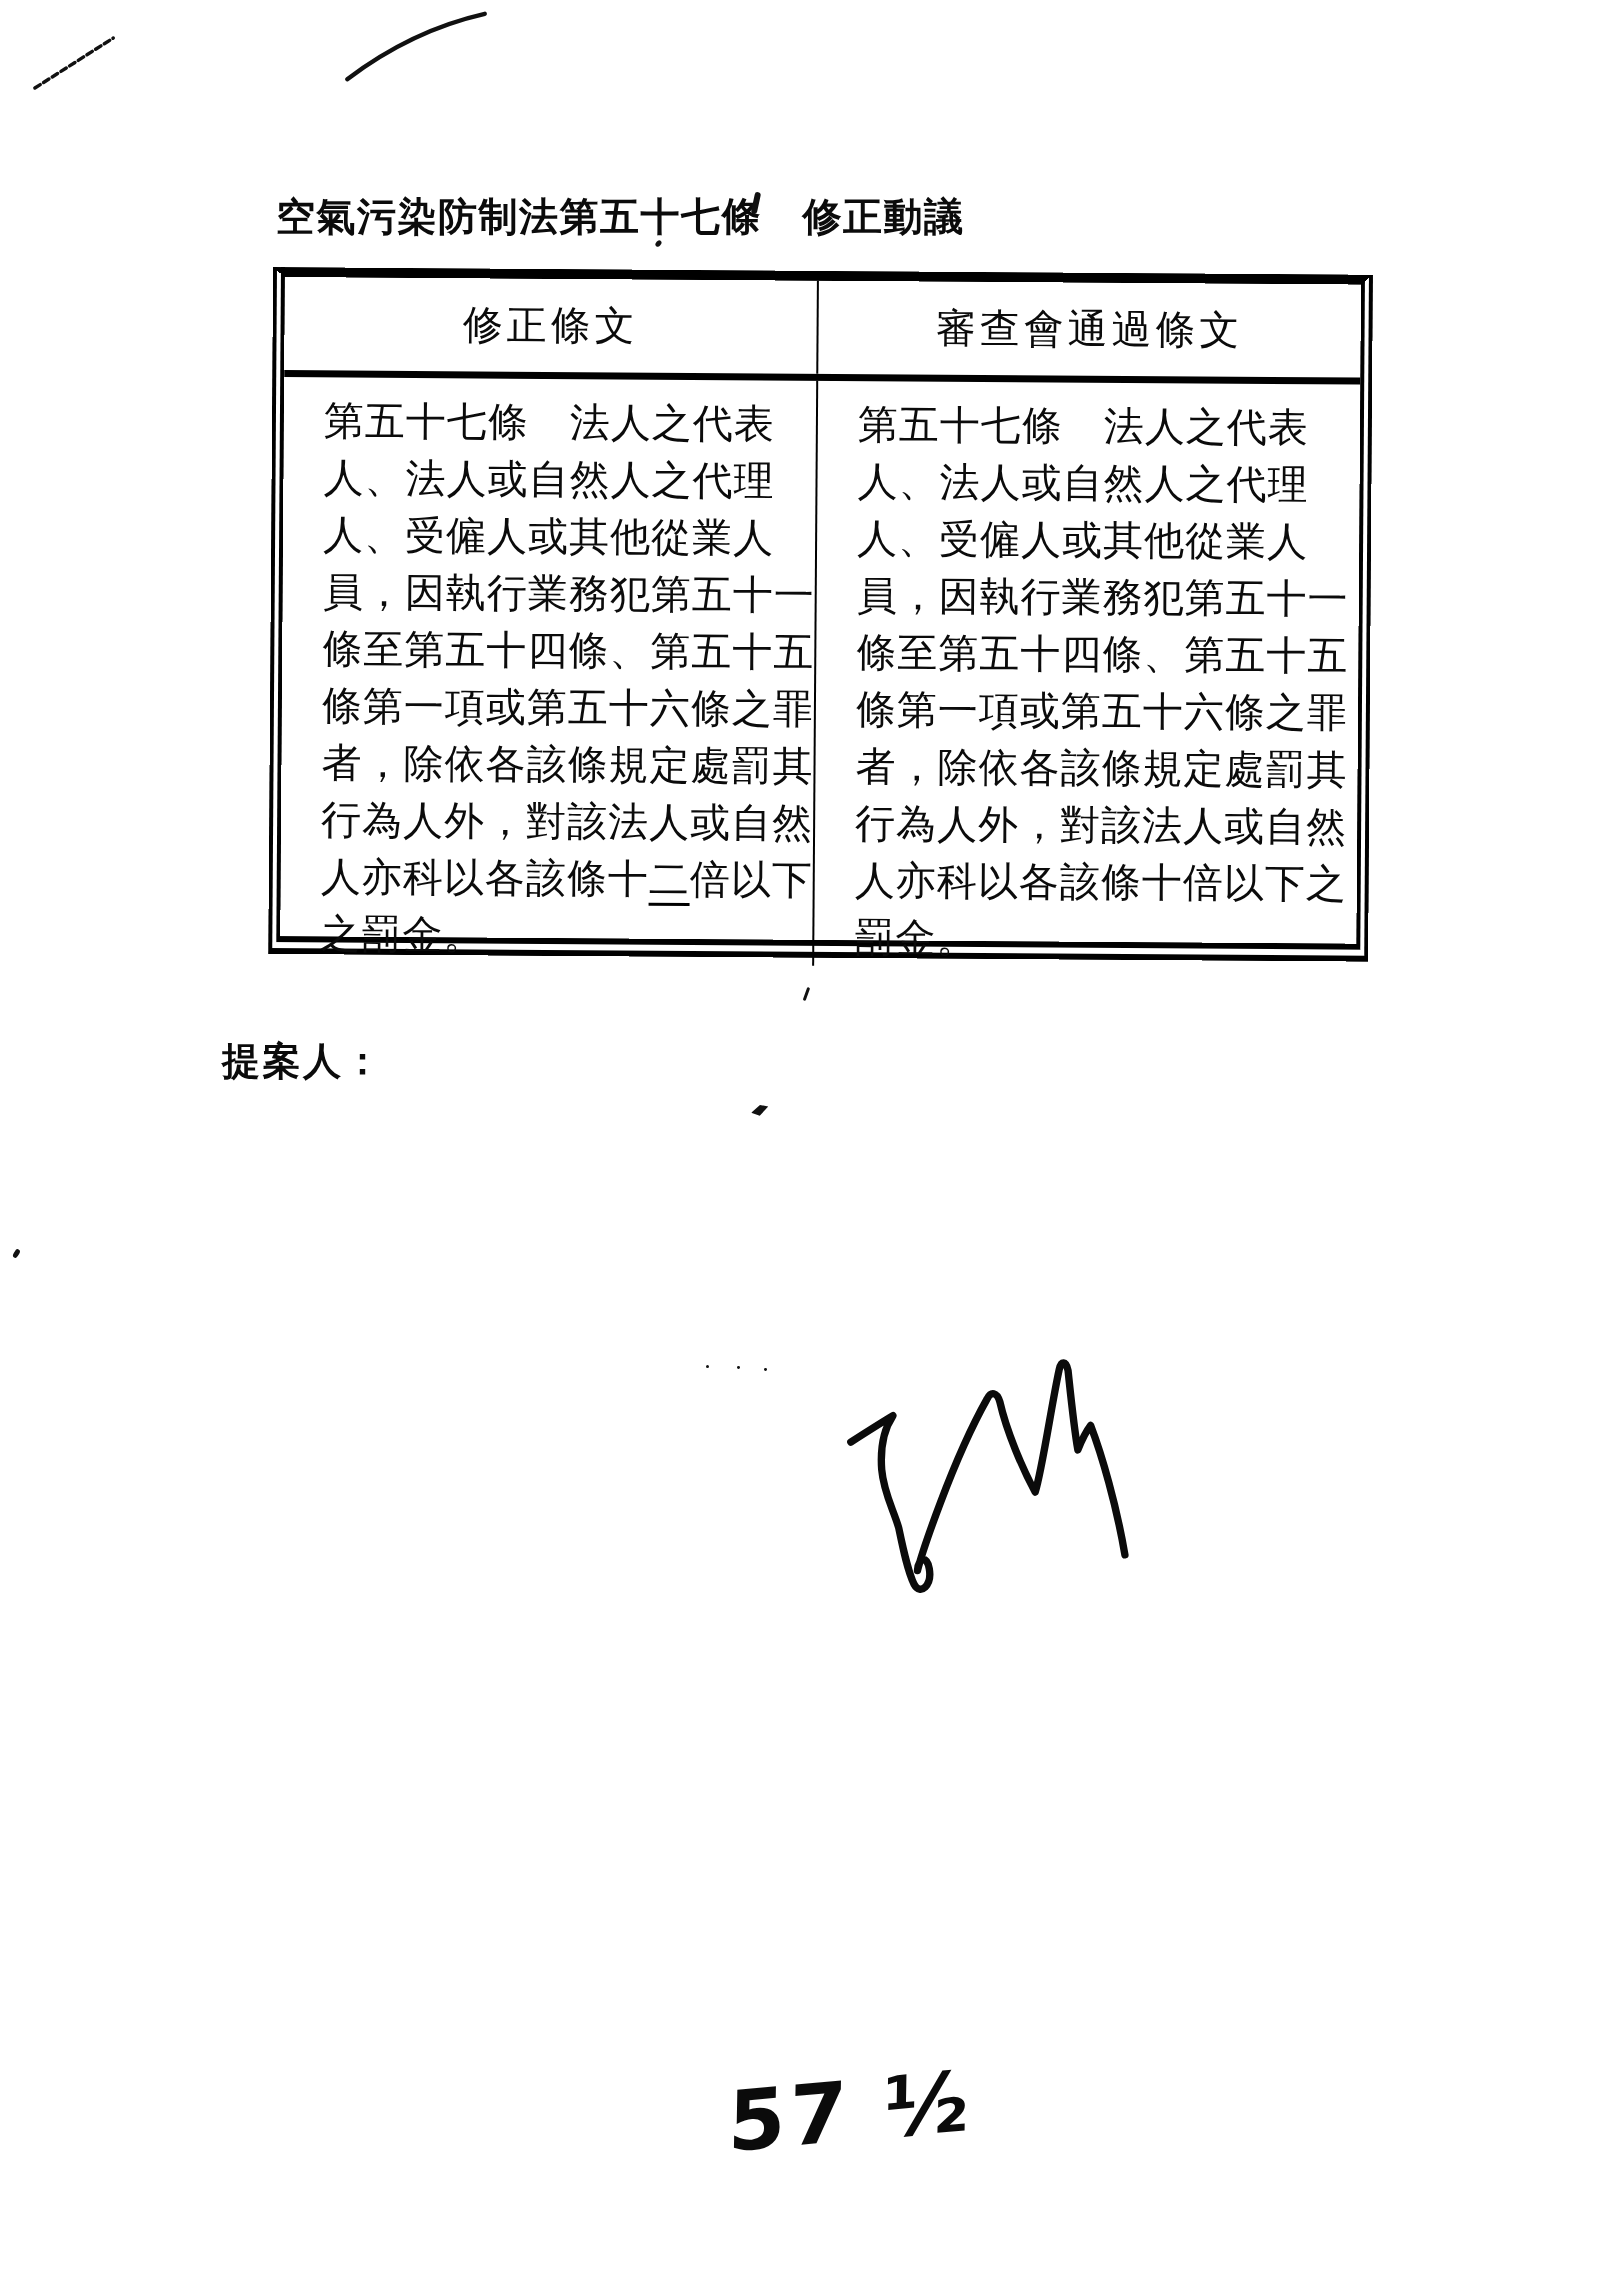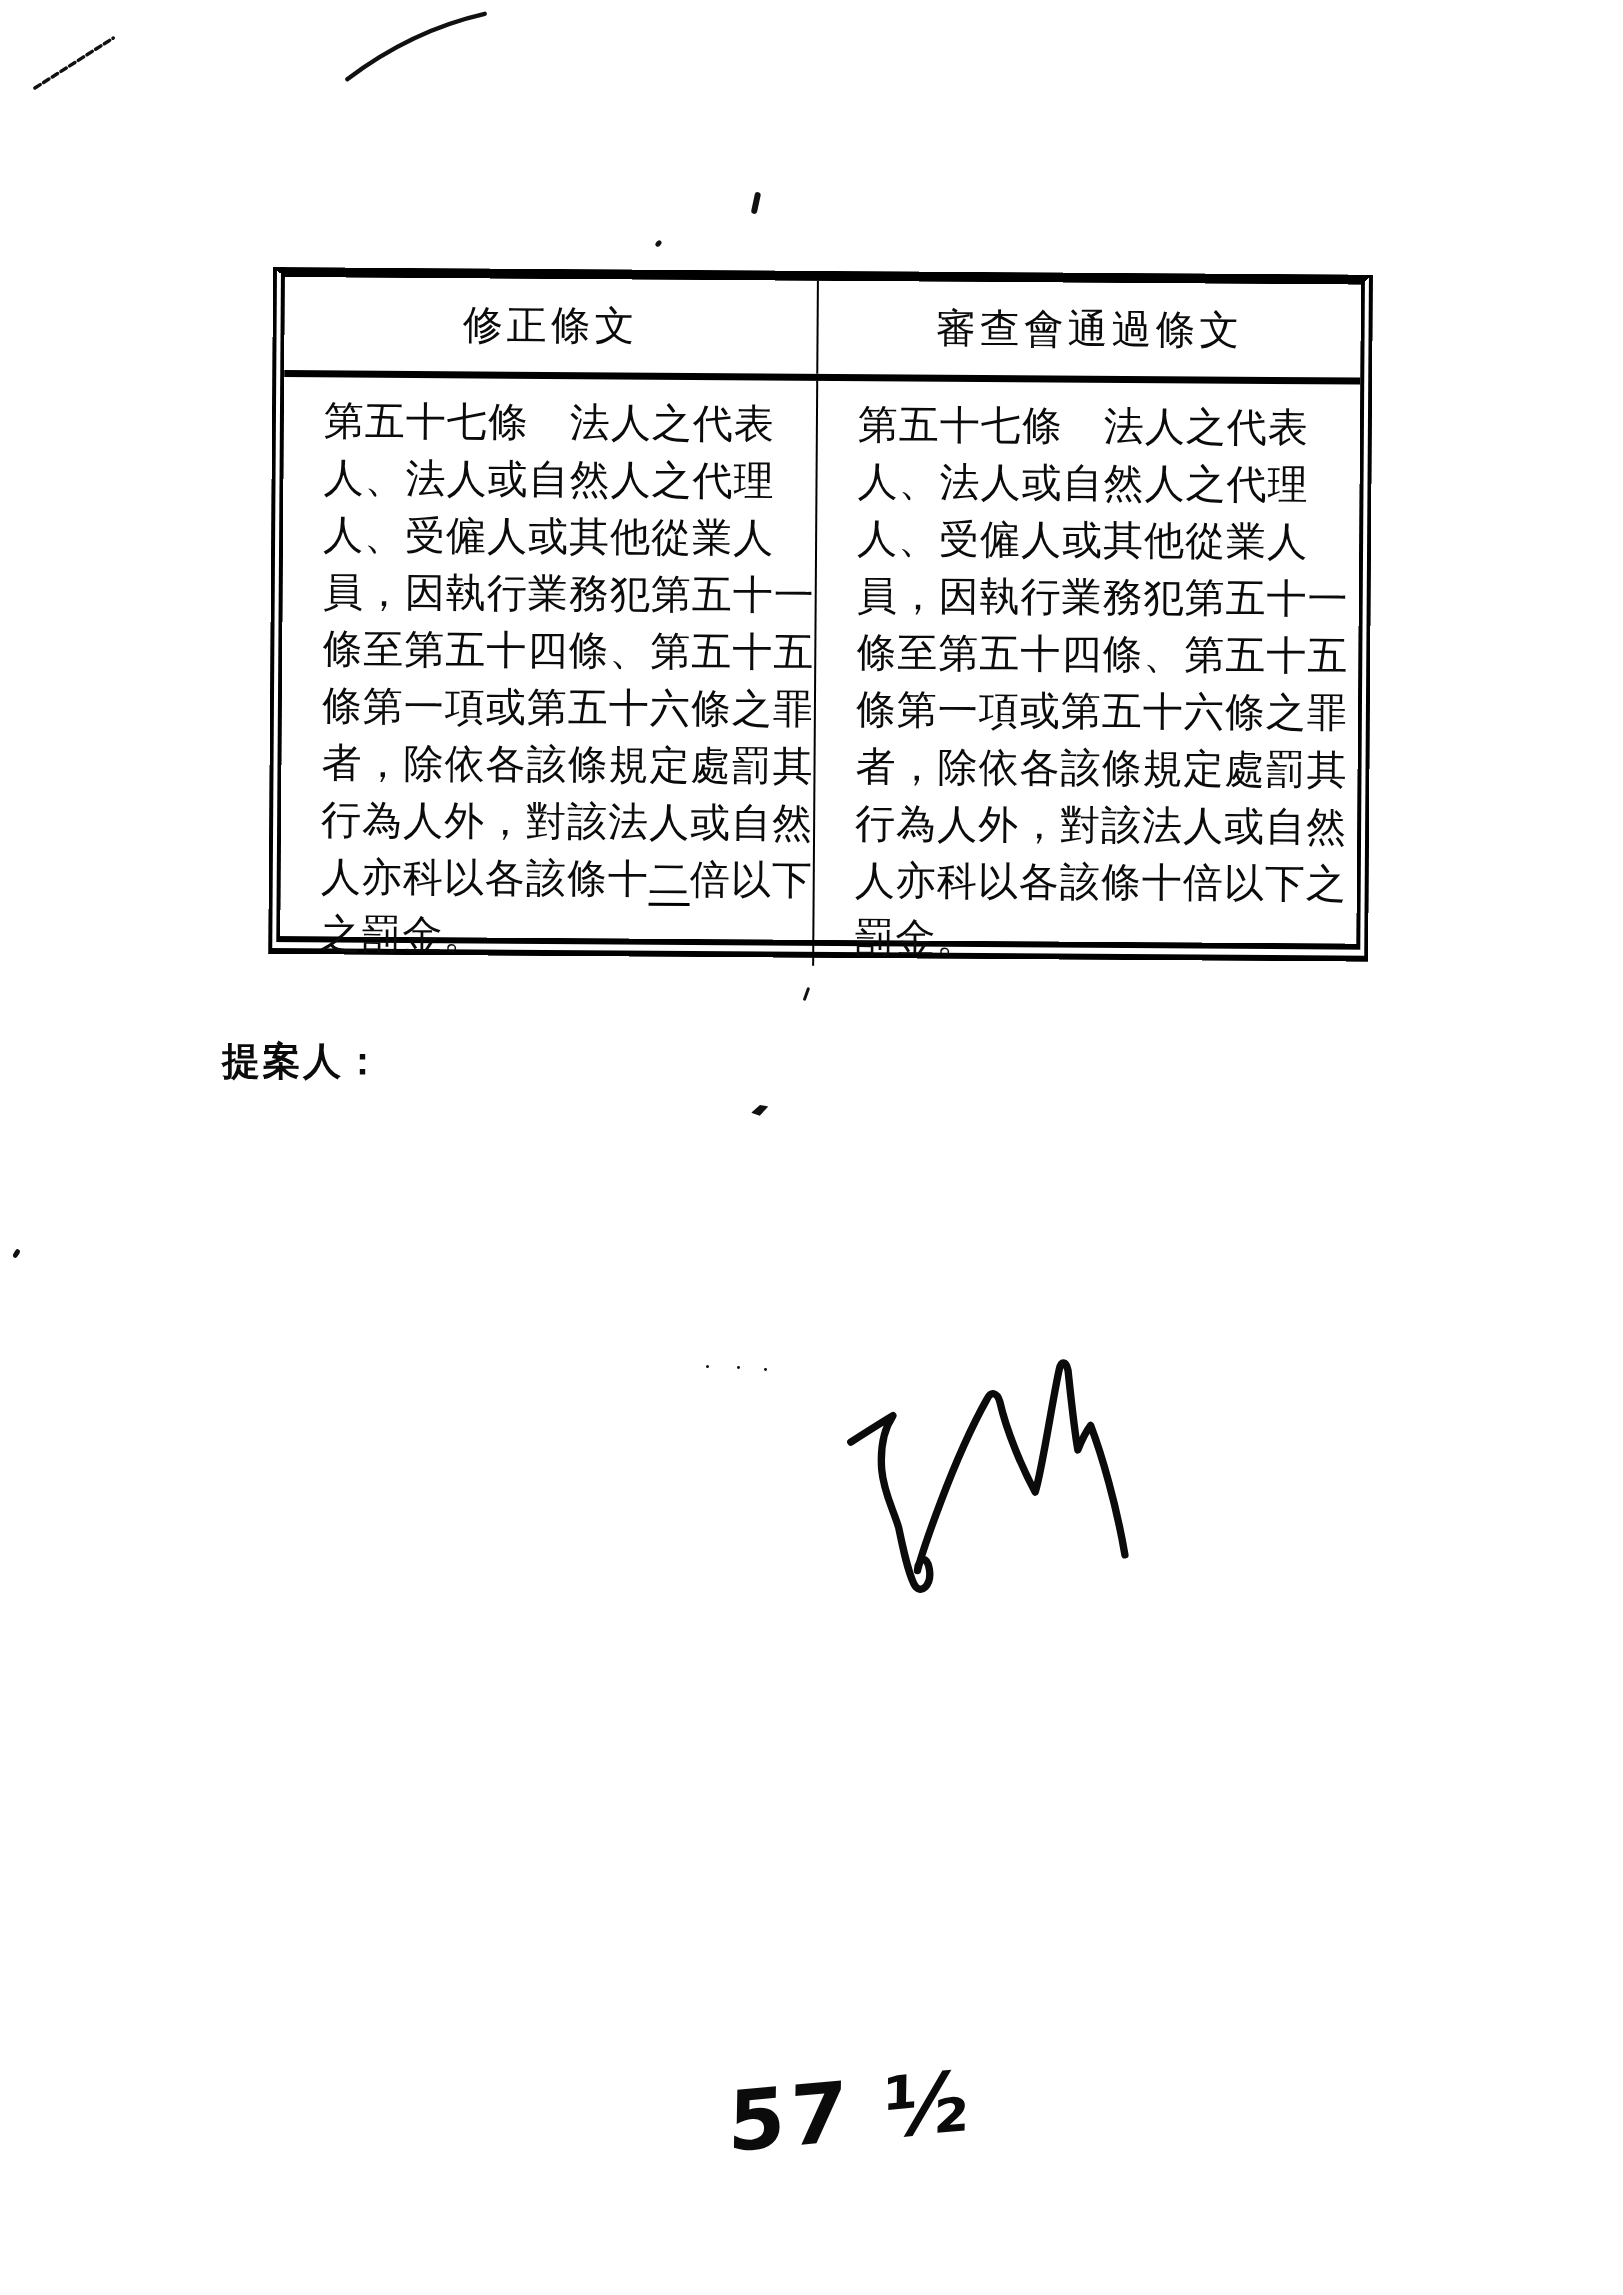--- a/index.html
+++ b/index.html
@@ -75,20 +75,21 @@
 <div class="page">
 
   <svg class="abs" style="left:338px;top:7.4px;" width="157" height="78" viewBox="0 0 320 160">
     <path d="M 18 148 Q 150 48 300 14" fill="none" stroke="#111" stroke-width="9" stroke-linecap="round"></path>
   </svg>
 
   <svg class="abs" style="left:29px;top:29px;" width="98" height="69" viewBox="0 0 200 140">
     <line x1="12" y1="120" x2="172" y2="18" stroke="#111" stroke-width="7" stroke-dasharray="13 8" stroke-linecap="round"></line>
   </svg>
 
+  <div class="doc-title">空氣污染防制法第五十七條　修正動議</div>
   <div class="abs ink title-tick"></div>
   <div class="abs ink title-dot"></div>
 
   <div class="amend-table">
     <div class="thead">
       <div class="th th-left">修正條文</div>
       <div class="th th-right">審查會通過條文</div>
     </div>
     <div class="tbody">
       <div class="cell cell-left">

